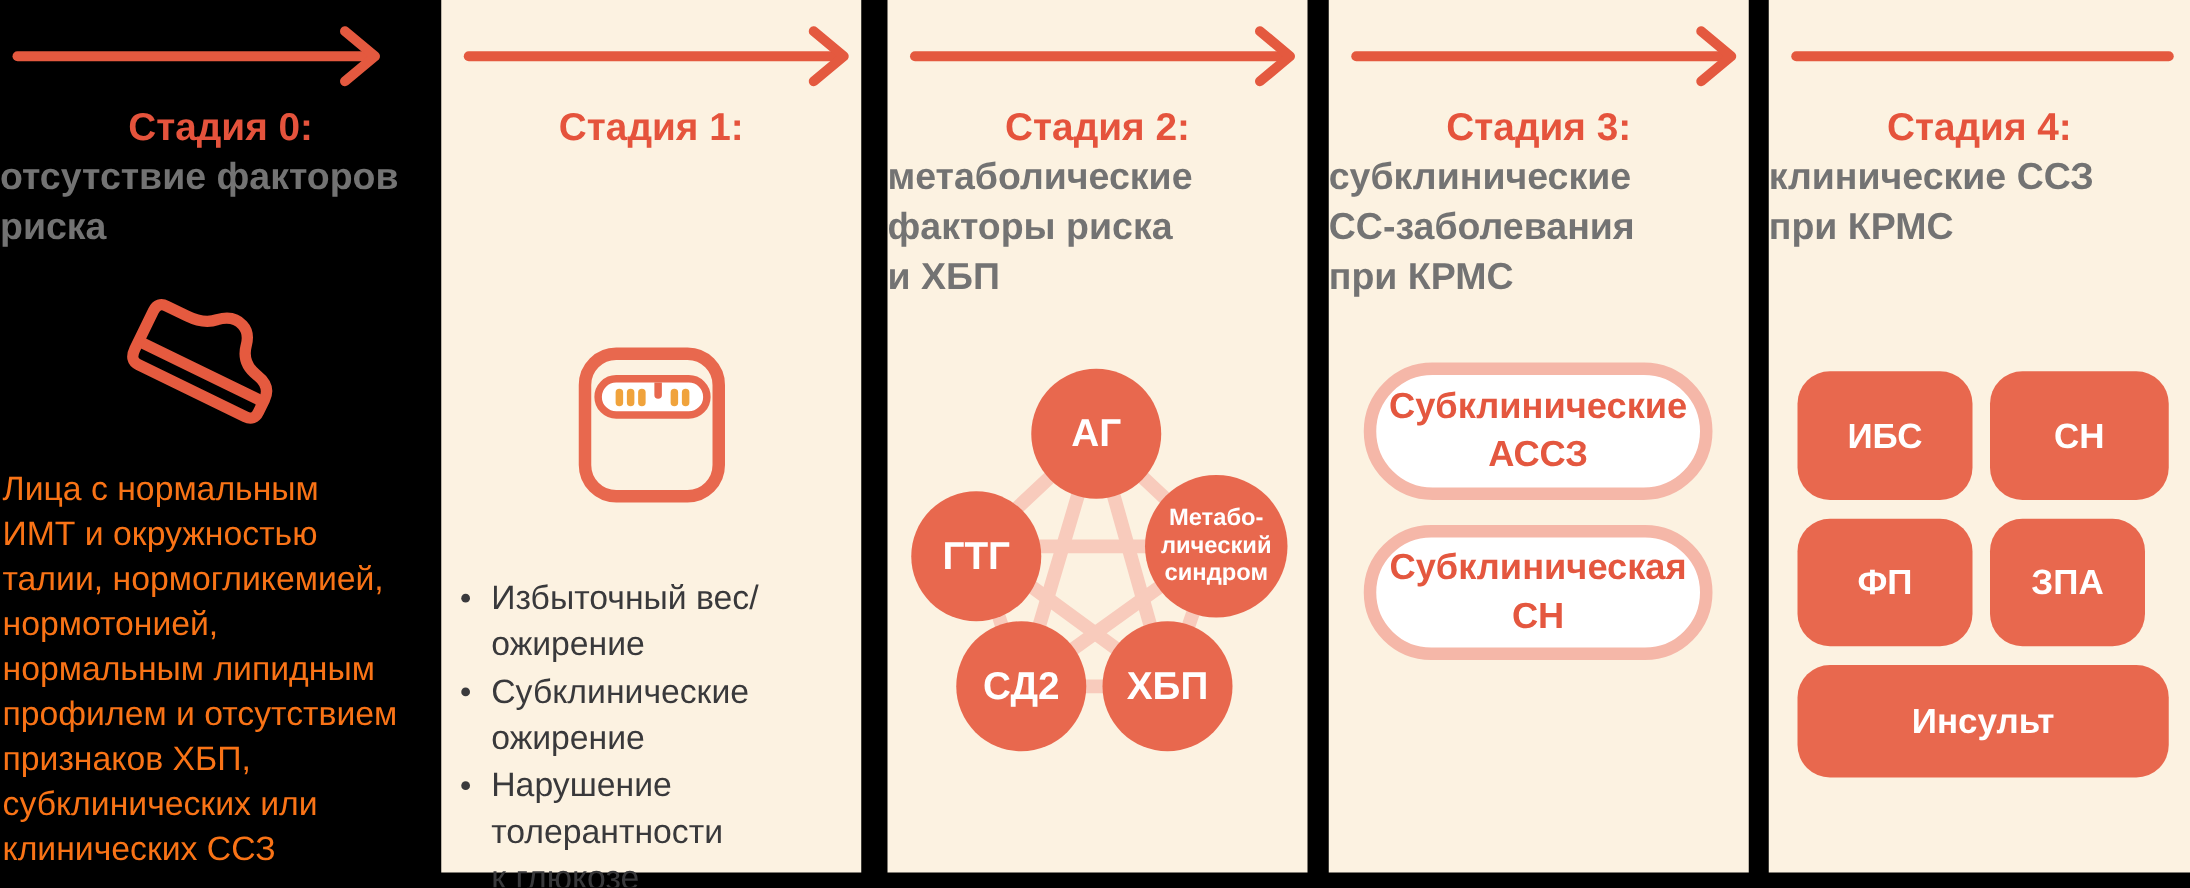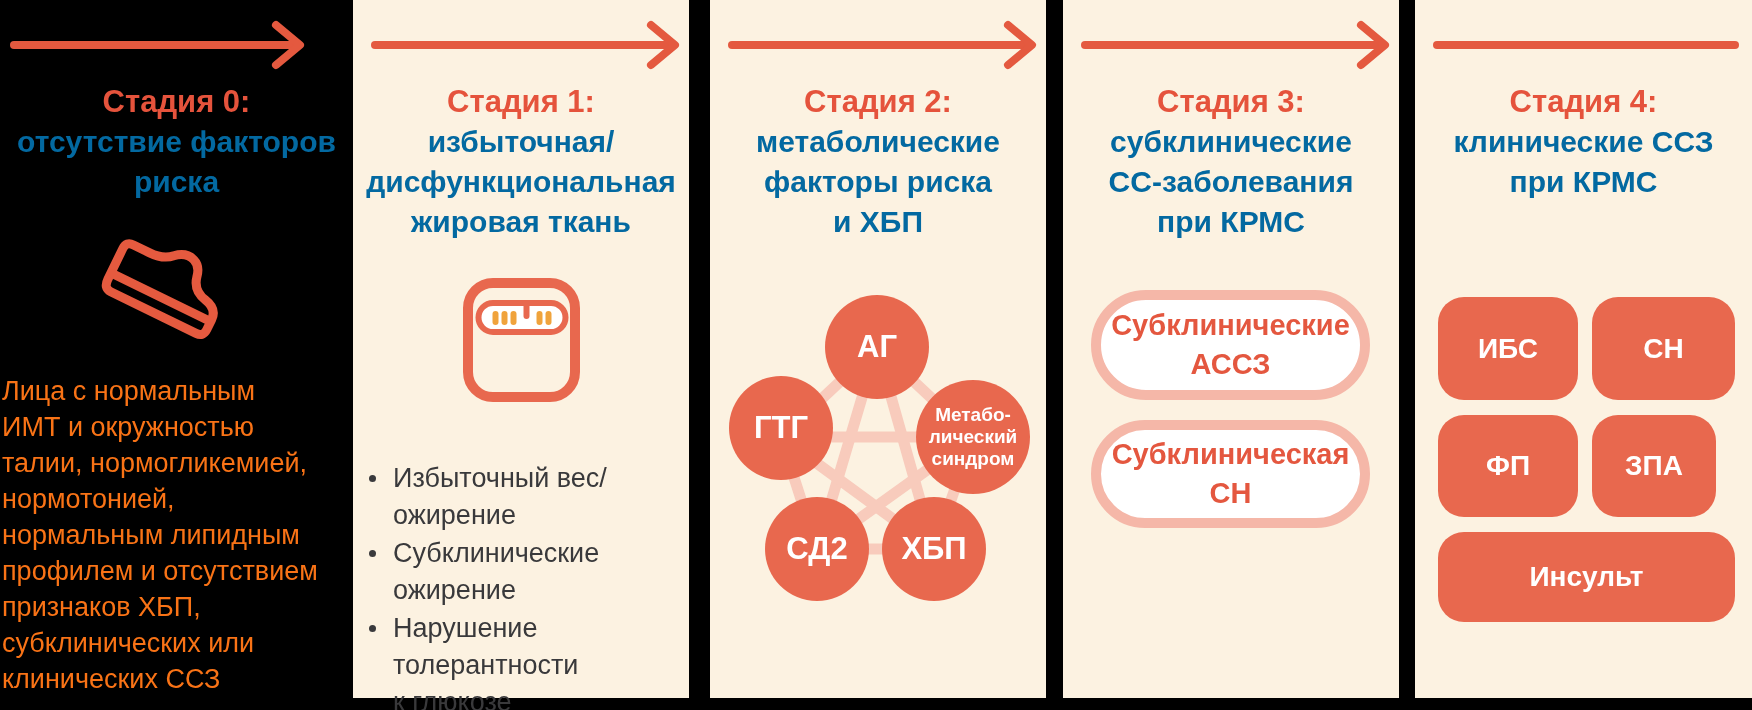--- a/index.html
+++ b/index.html
@@ -19,22 +19,22 @@
   .p4 { left:1415px; width:337px; }
 
   .arrow { position:absolute; top:10px; left:0; }
 
   .title {
     position:absolute; top:84px; left:0; width:100%;
     text-align:center; font-weight:bold; font-size:31px; color:#E5533C;
   }
   .subtitle {
     position:absolute; top:122px; left:0; width:100%;
-    text-align:center; font-weight:bold; font-size:30px; line-height:40px;
-    color:#0369a1; white-space:pre-line;
+    font-weight:bold; font-size:30px; line-height:40px;
+    color:#737373; white-space:pre-line;
   }
 
   
   .sneaker { position:absolute; left:92px; top:226px; }
   .body-text {
     position:absolute; left:2px; top:373px; width:350px;
     font-size:27px; line-height:36px; color:#f97316; white-space:pre-line;
   }
 
   
@@ -58,21 +58,21 @@
 
   
   .net { position:absolute; left:0; top:0; }
   .node {
     position:absolute; border-radius:50%; background:#E8684E;
     display:flex; align-items:center; justify-content:center;
     color:#FFFFFF; font-weight:bold; font-size:31px; text-align:center;
   }
   .node.small { font-size:19px; line-height:22px; white-space:pre-line; }
   .n-ag  { left:115px; top:295px; width:104px; height:104px; }
-  .n-gtg { left:19px;  top:376px; width:104px; height:104px;text-align:center; }
+  .n-gtg { left:19px;  top:393px; width:104px; height:104px;text-align:center; }
   .n-ms  { left:206px; top:380px; width:114px; height:114px; }
   .n-sd2 { left:55px;  top:497px; width:104px; height:104px; }
   .n-hbp { left:172px; top:497px; width:104px; height:104px; }
 
   
   .pill {
     position:absolute; left:28px; width:279px;
     background:#FFFFFF; border:10px solid #F5B7A8; border-radius:60px;
     display:flex; align-items:center; justify-content:center;
     color:#E4573F; font-weight:bold; font-size:29px; line-height:39px;
@@ -124,23 +124,20 @@
 субклинических или
 клинических ССЗ</div>
   </section>
 
   <section class="panel cream p1">
     <svg class="arrow" width="336" height="70" viewBox="0 0 336 70">
       <path d="M22,35 H314" stroke="#E4593F" stroke-width="8" stroke-linecap="round" fill="none"></path>
       <path d="M298,15 L322,35 L298,55" stroke="#E4593F" stroke-width="8" stroke-linecap="round" stroke-linejoin="round" fill="none"></path>
     </svg>
     <h2 class="title">Стадия 1:</h2>
-    <div class="subtitle">избыточная/
-дисфункциональная
-жировая ткань</div>
 
     <div class="scale-outer">
       <div class="scale-display">
         <span class="tick"></span>
         <span class="tick"></span>
         <span class="tick"></span>
         <span class="tick-divider"></span>
         <span class="tick"></span>
         <span class="tick"></span>
       </div>

